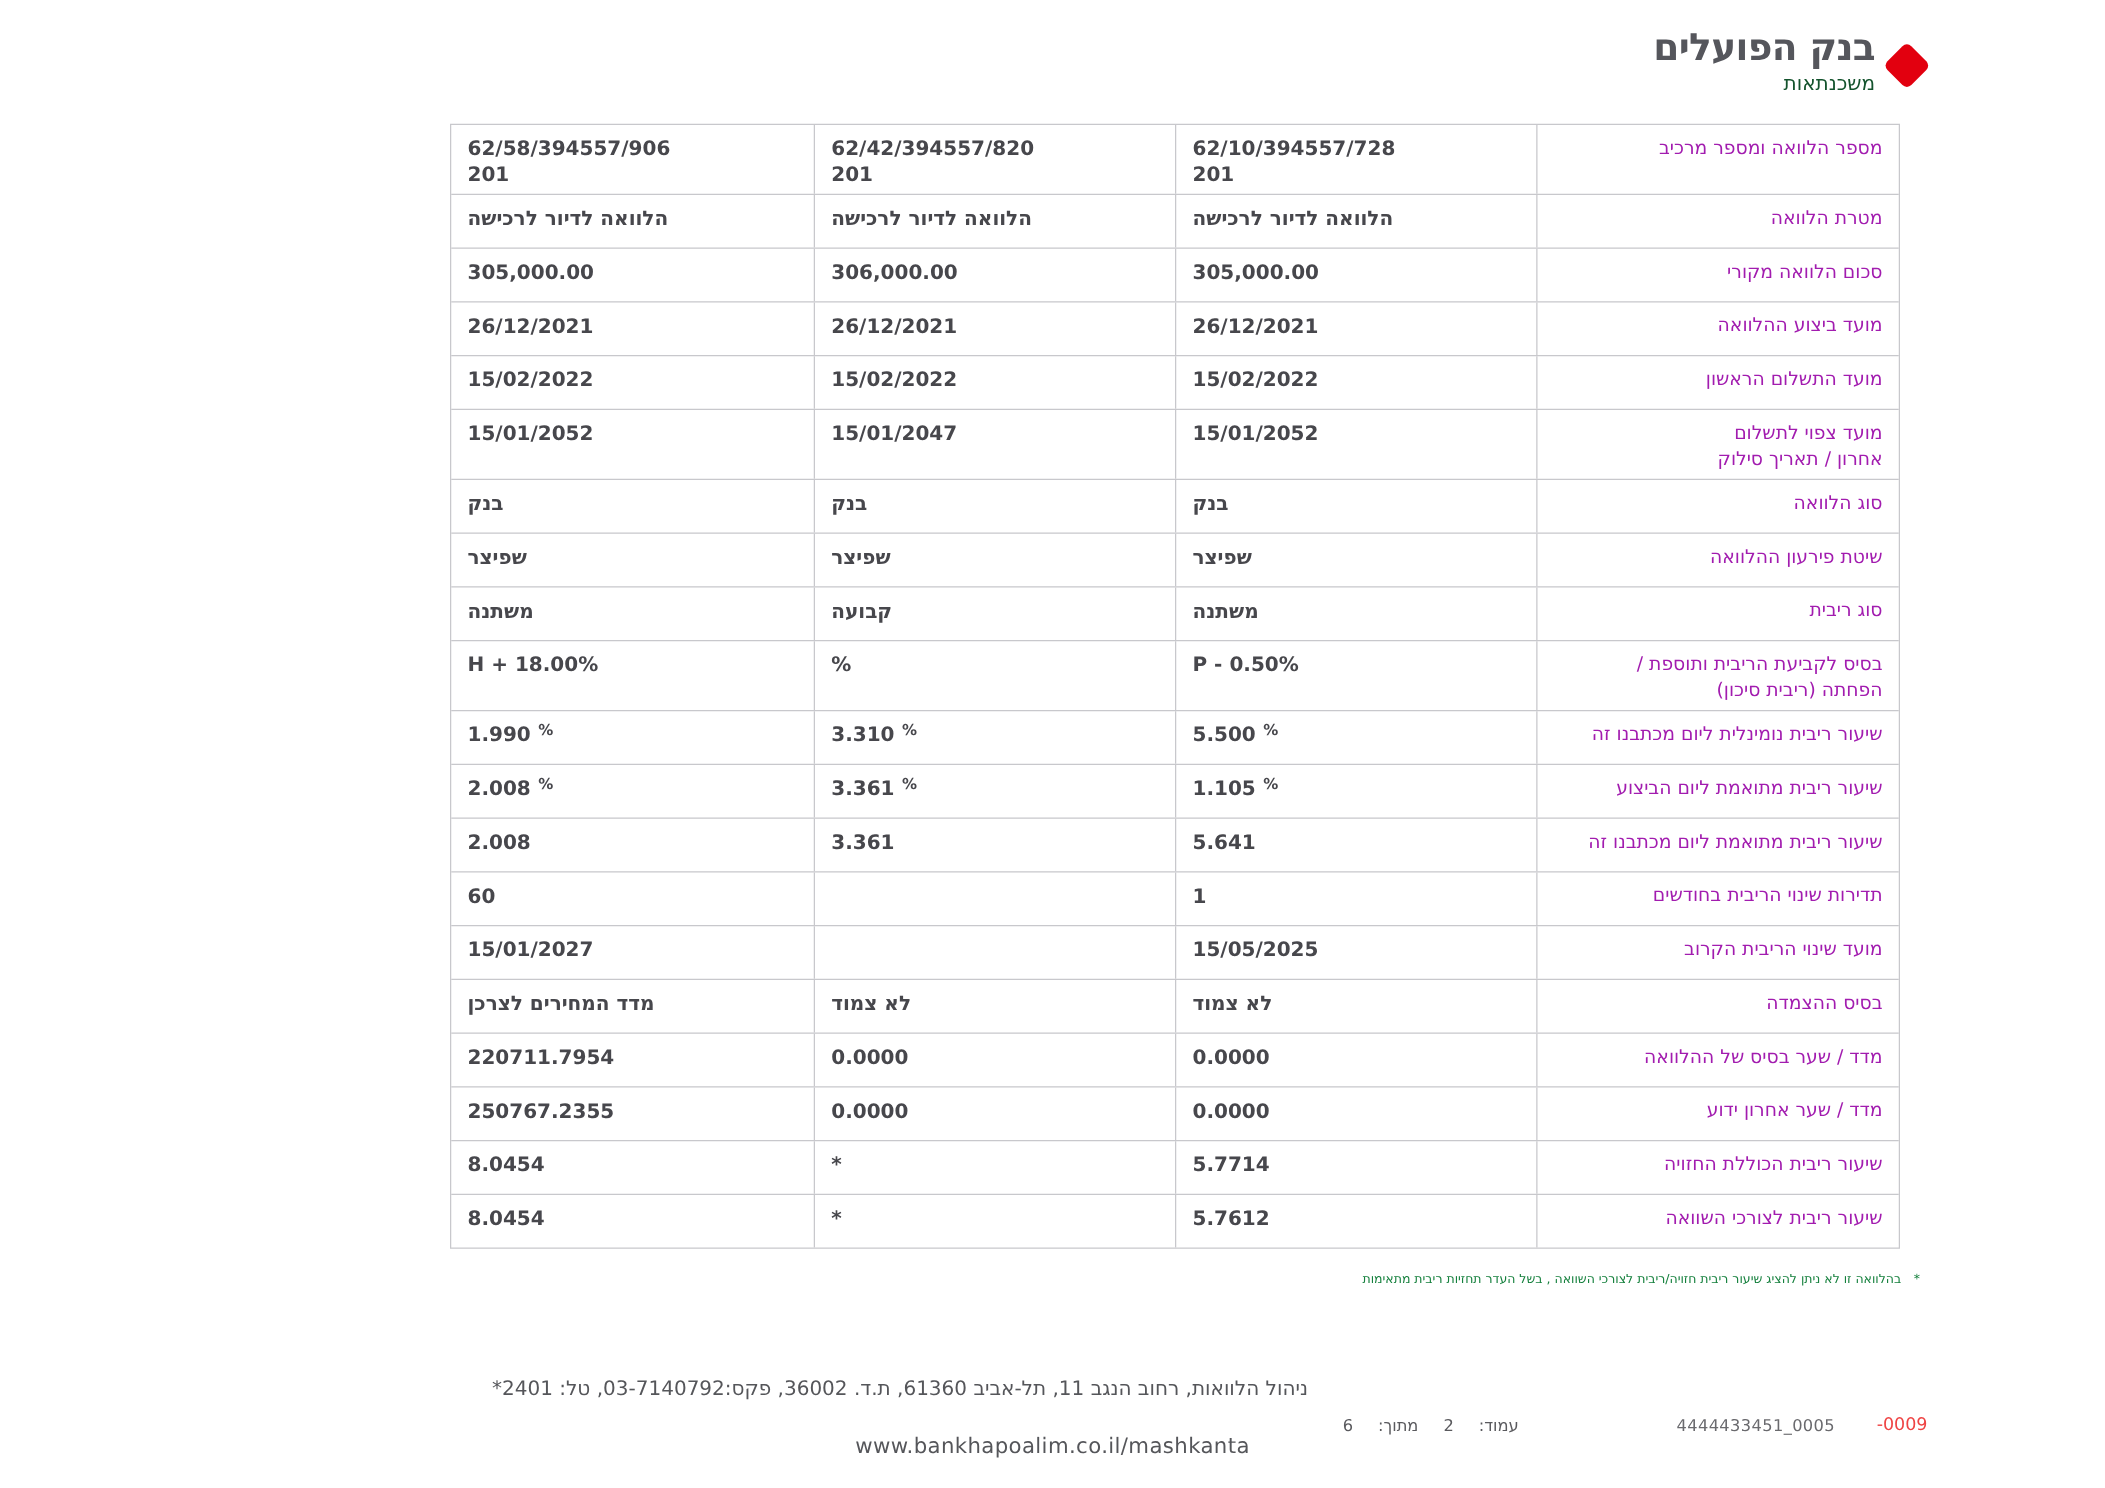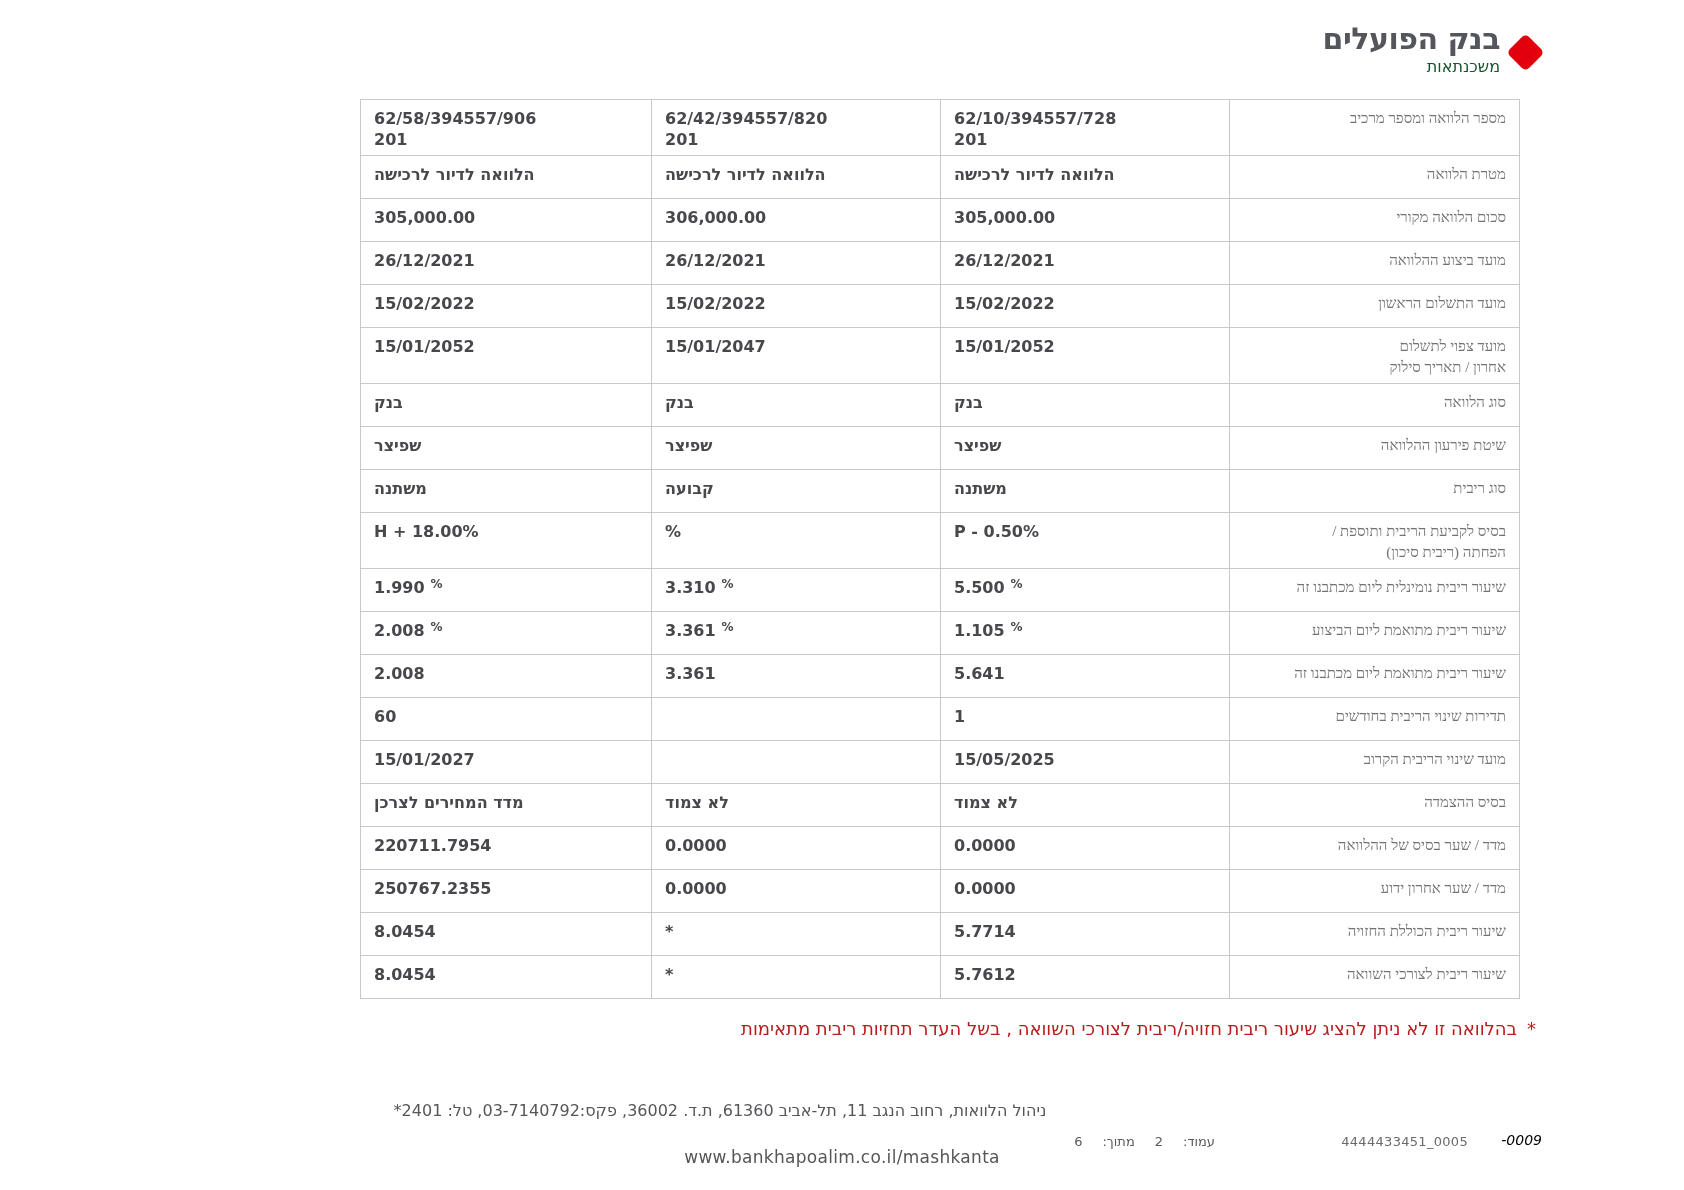--- a/index.html
+++ b/index.html
@@ -15,39 +15,39 @@
            margin:6px 7px 0 12px;background:#e2000f;flex:0 0 auto;}
 
   
   .loan-table{position:absolute;top:99px;left:360px;width:1160px;direction:rtl;
               border:1px solid #c8c8cc;box-sizing:border-box;}
   .t-row{display:grid;grid-template-columns:290px 289px 289px 290px;}
   .t-row + .t-row{border-top:1px solid #c8c8cc;}
   .cell{min-height:42px;box-sizing:border-box;padding:8px 13px 5px;border-left:1px solid #c8c8cc;
         line-height:21px;}
   .cell:last-child{border-left:none;}
-  .label-cell{font-size:15px;color:#737373;white-space:pre-line;font-family:Liberation Serif, serif;}
+  .label-cell{font-size:15px;color:#a21caf;white-space:pre-line;}
   .val-cell{font-size:16px;font-weight:700;color:#47474c;text-align:left;}
   .vline{line-height:21px;}
   .num,.pct{unicode-bidi:isolate;}
   .pct{font-size:12px;position:relative;top:-5px;margin-left:6px;}
 
   
-  .footnote{position:absolute;top:1018px;right:148px;direction:rtl;font-size:18px;color:#b91c1c;}
+  .footnote{position:absolute;top:1018px;right:148px;direction:rtl;font-size:10px;color:#15803d;}
   .fn-marker{margin-left:10px;unicode-bidi:isolate;}
 
   
   .contact{position:absolute;top:1101px;left:300px;width:840px;text-align:center;direction:rtl;
            font-size:16px;color:#55565a;}
   .website{position:absolute;top:1131px;left:0;width:100%;text-align:center;
            font-size:17px;color:#55565a;letter-spacing:0.3px;margin-top:16px;}
   .page-meta{position:absolute;top:1134px;right:469px;direction:rtl;display:flex;gap:20px;
              font-size:13px;color:#5a5a5e;}
   .doc-number{position:absolute;top:1134px;right:216px;font-size:13px;color:#6a6a6e;letter-spacing:0.3px;}
-  .doc-code{position:absolute;top:1132px;right:142px;font-size:14px;color:#000000;font-style:italic;}
+  .doc-code{position:absolute;top:1132px;right:142px;font-size:14px;color:#ef4444;}
 </style>
 </head>
 <body>
 
 <div class="page">
 
   <header class="logo">
     <div class="logo-text">
       <div class="logo-name">בנק הפועלים</div>
       <div class="logo-sub">משכנתאות</div>

